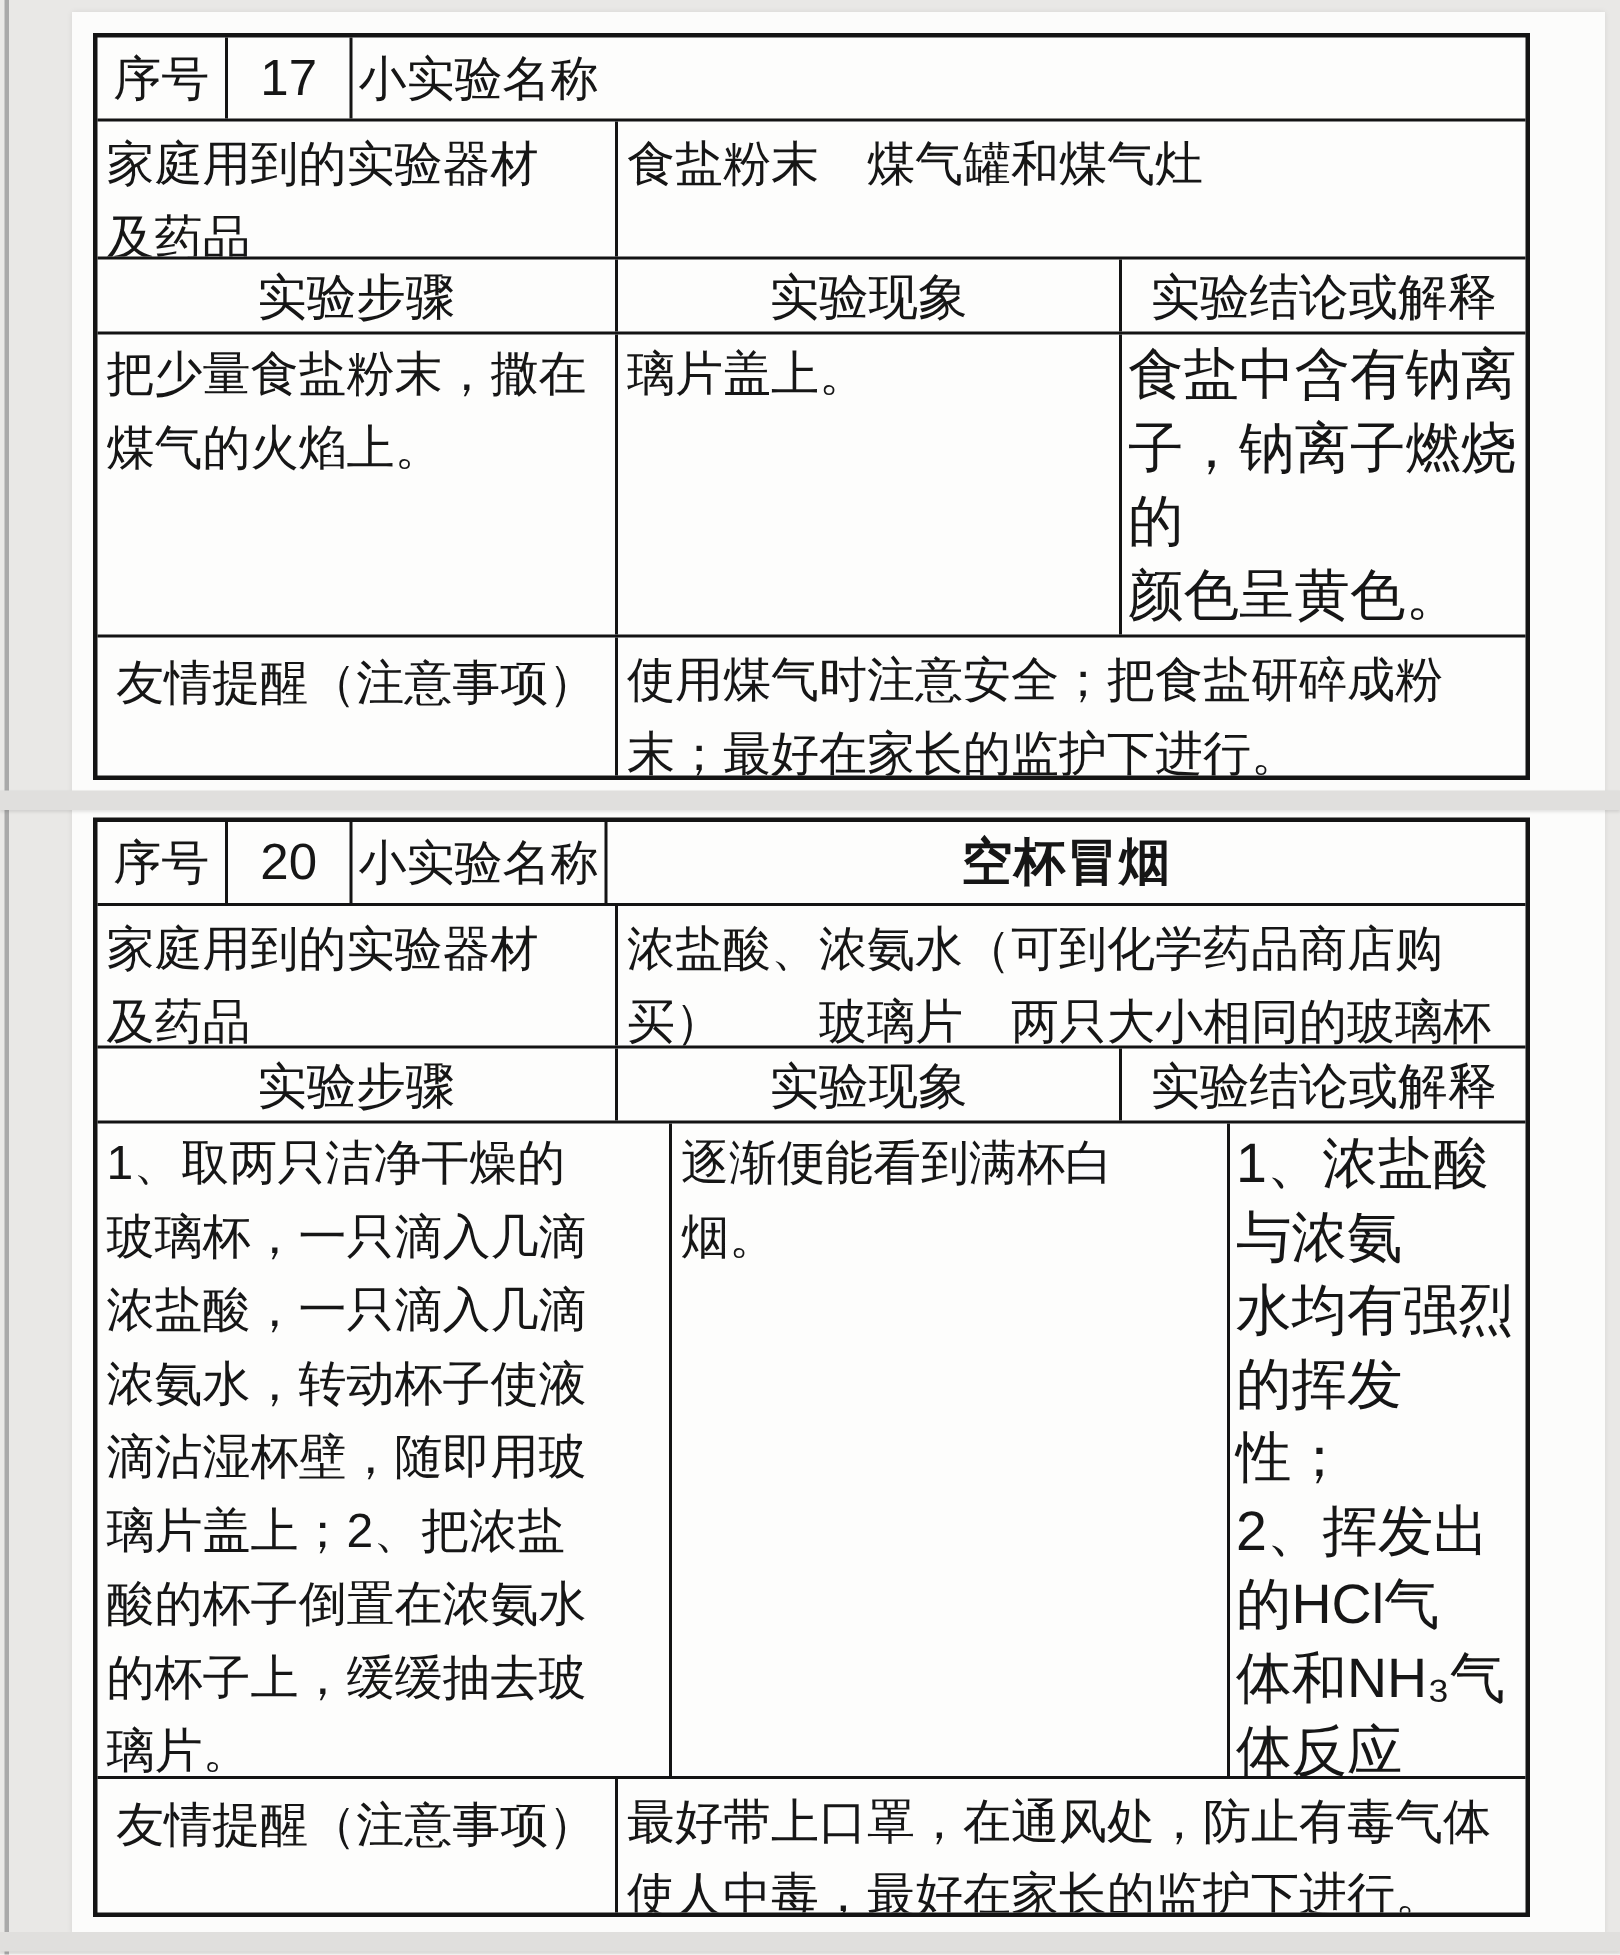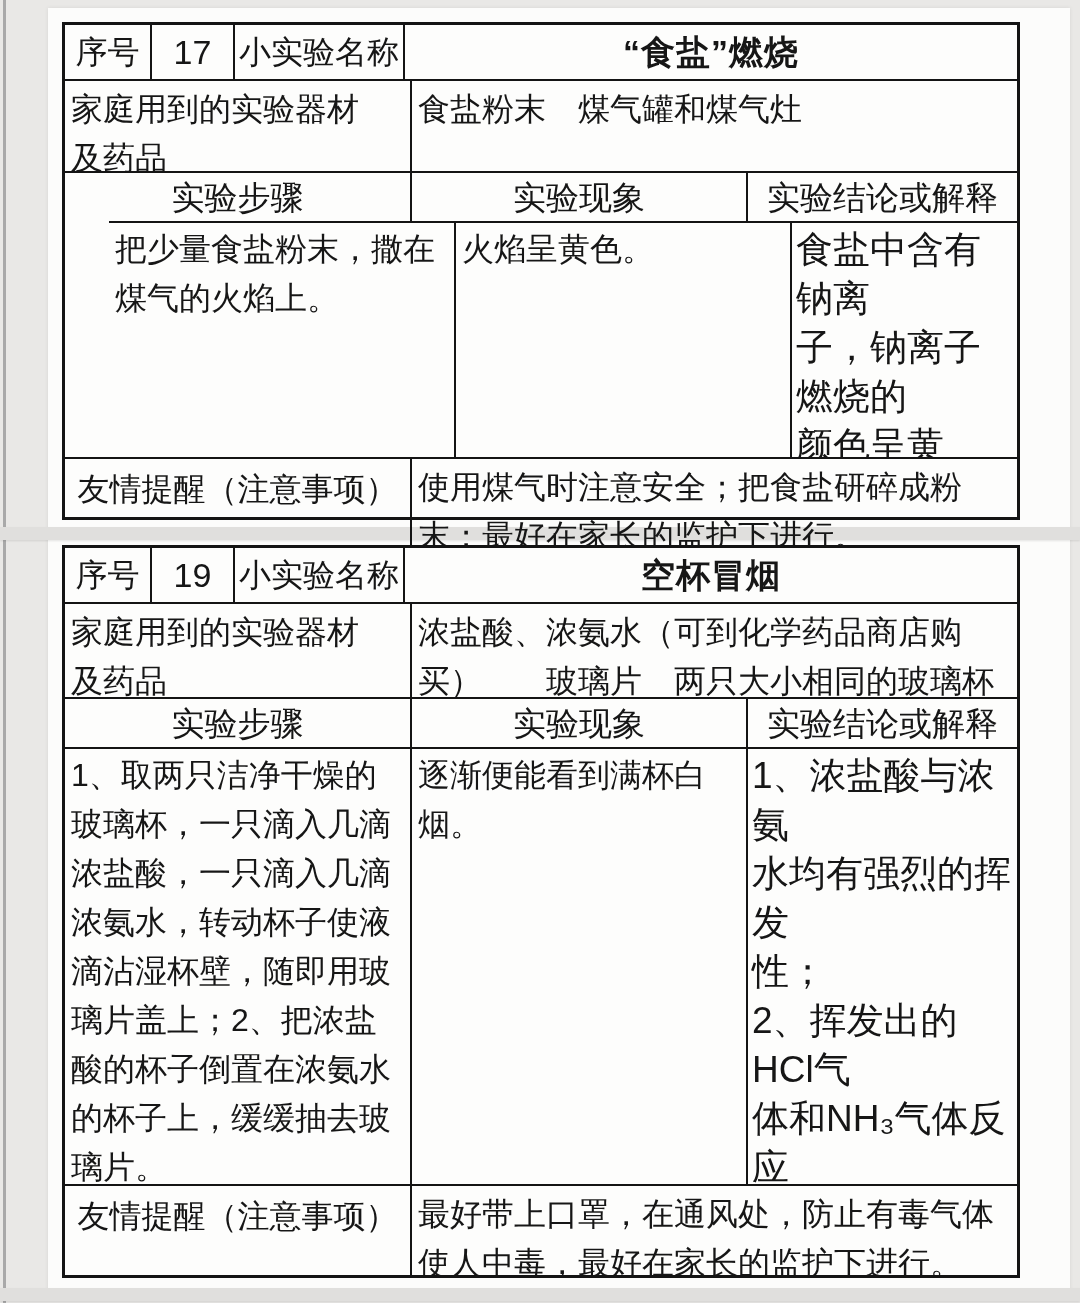--- a/index.html
+++ b/index.html
@@ -47,27 +47,27 @@
     white-space:pre-line;
     overflow:hidden;
   }
   .td:first-child{border-left:none;}
   .vc{display:flex;align-items:center;justify-content:center;text-align:center;white-space:pre;padding:17px 4px;}
 
   
   #table-17 .r1{height:54px;}
   #table-17 .r2{height:92px;}
   #table-17 .r3{height:50px;}
-  #table-17 .r4{height:236px;margin-left:44px;}
+  #table-17 .r4{height:202px;}
   #table-17 .r5{height:94px;}
   
   #table-18 .r1{height:54px;}
   #table-18 .r2{height:95px;}
   #table-18 .r3{height:50px;}
-  #table-18 .r4{height:437px;}
+  #table-18 .r4{height:437px;gap:36px;}
   #table-18 .r5{height:91px;}
 
   
   .c-serial-label{flex:0 0 85px;}
   .c-serial-num{flex:0 0 83px;font-weight:400;font-size:34px;}
   .c-name-label{flex:0 0 170px;}
   .c-title{flex:1 1 auto;font-weight:700;font-size:34px;letter-spacing:1px;}
   .c1{flex:0 0 345px;}
   .c2{flex:0 0 336px;}
   .c3{flex:1 1 auto;font-size:37px;padding:2px 4px;}
@@ -82,51 +82,50 @@
 <div class="scan-line"></div>
 <div class="page"></div>
 <div class="band mid"></div>
 <div class="band bottom"></div>
 
 <div class="xtable" id="table-17">
   <div class="tr r1">
     <div class="td vc c-serial-label">序号</div>
     <div class="td vc c-serial-num">17</div>
     <div class="td vc c-name-label">小实验名称</div>
-    <div class="td vc c-title">“食盐”燃烧</div>
   </div>
   <div class="tr r2">
     <div class="td c1 lbl-top">家庭用到的实验器材
 及药品</div>
     <div class="td crest lbl-top">食盐粉末　煤气罐和煤气灶</div>
   </div>
   <div class="tr r3">
     <div class="td vc c1 colhead">实验步骤</div>
     <div class="td vc c2 colhead">实验现象</div>
     <div class="td vc c3 colhead">实验结论或解释</div>
   </div>
   <div class="tr r4">
     <div class="td c1">把少量食盐粉末，撒在
 煤气的火焰上。</div>
-    <div class="td c2">火焰呈黄色。</div>
+    <div class="td c2">璃片盖上。</div>
     <div class="td c3">食盐中含有钠离
 子，钠离子燃烧的
 颜色呈黄色。</div>
   </div>
   <div class="tr r5">
     <div class="td c1 reminder-label">友情提醒（注意事项）</div>
     <div class="td crest lbl-top">使用煤气时注意安全；把食盐研碎成粉
 末；最好在家长的监护下进行。</div>
   </div>
 </div>
 
 <div class="xtable" id="table-18">
   <div class="tr r1">
     <div class="td vc c-serial-label">序号</div>
-    <div class="td vc c-serial-num">19</div>
+    <div class="td vc c-serial-num">20</div>
     <div class="td vc c-name-label">小实验名称</div>
     <div class="td vc c-title">空杯冒烟</div>
   </div>
   <div class="tr r2">
     <div class="td c1 lbl-top">家庭用到的实验器材
 及药品</div>
     <div class="td crest lbl-top">浓盐酸、浓氨水（可到化学药品商店购
 买）　　玻璃片　两只大小相同的玻璃杯</div>
   </div>
   <div class="tr r3">

